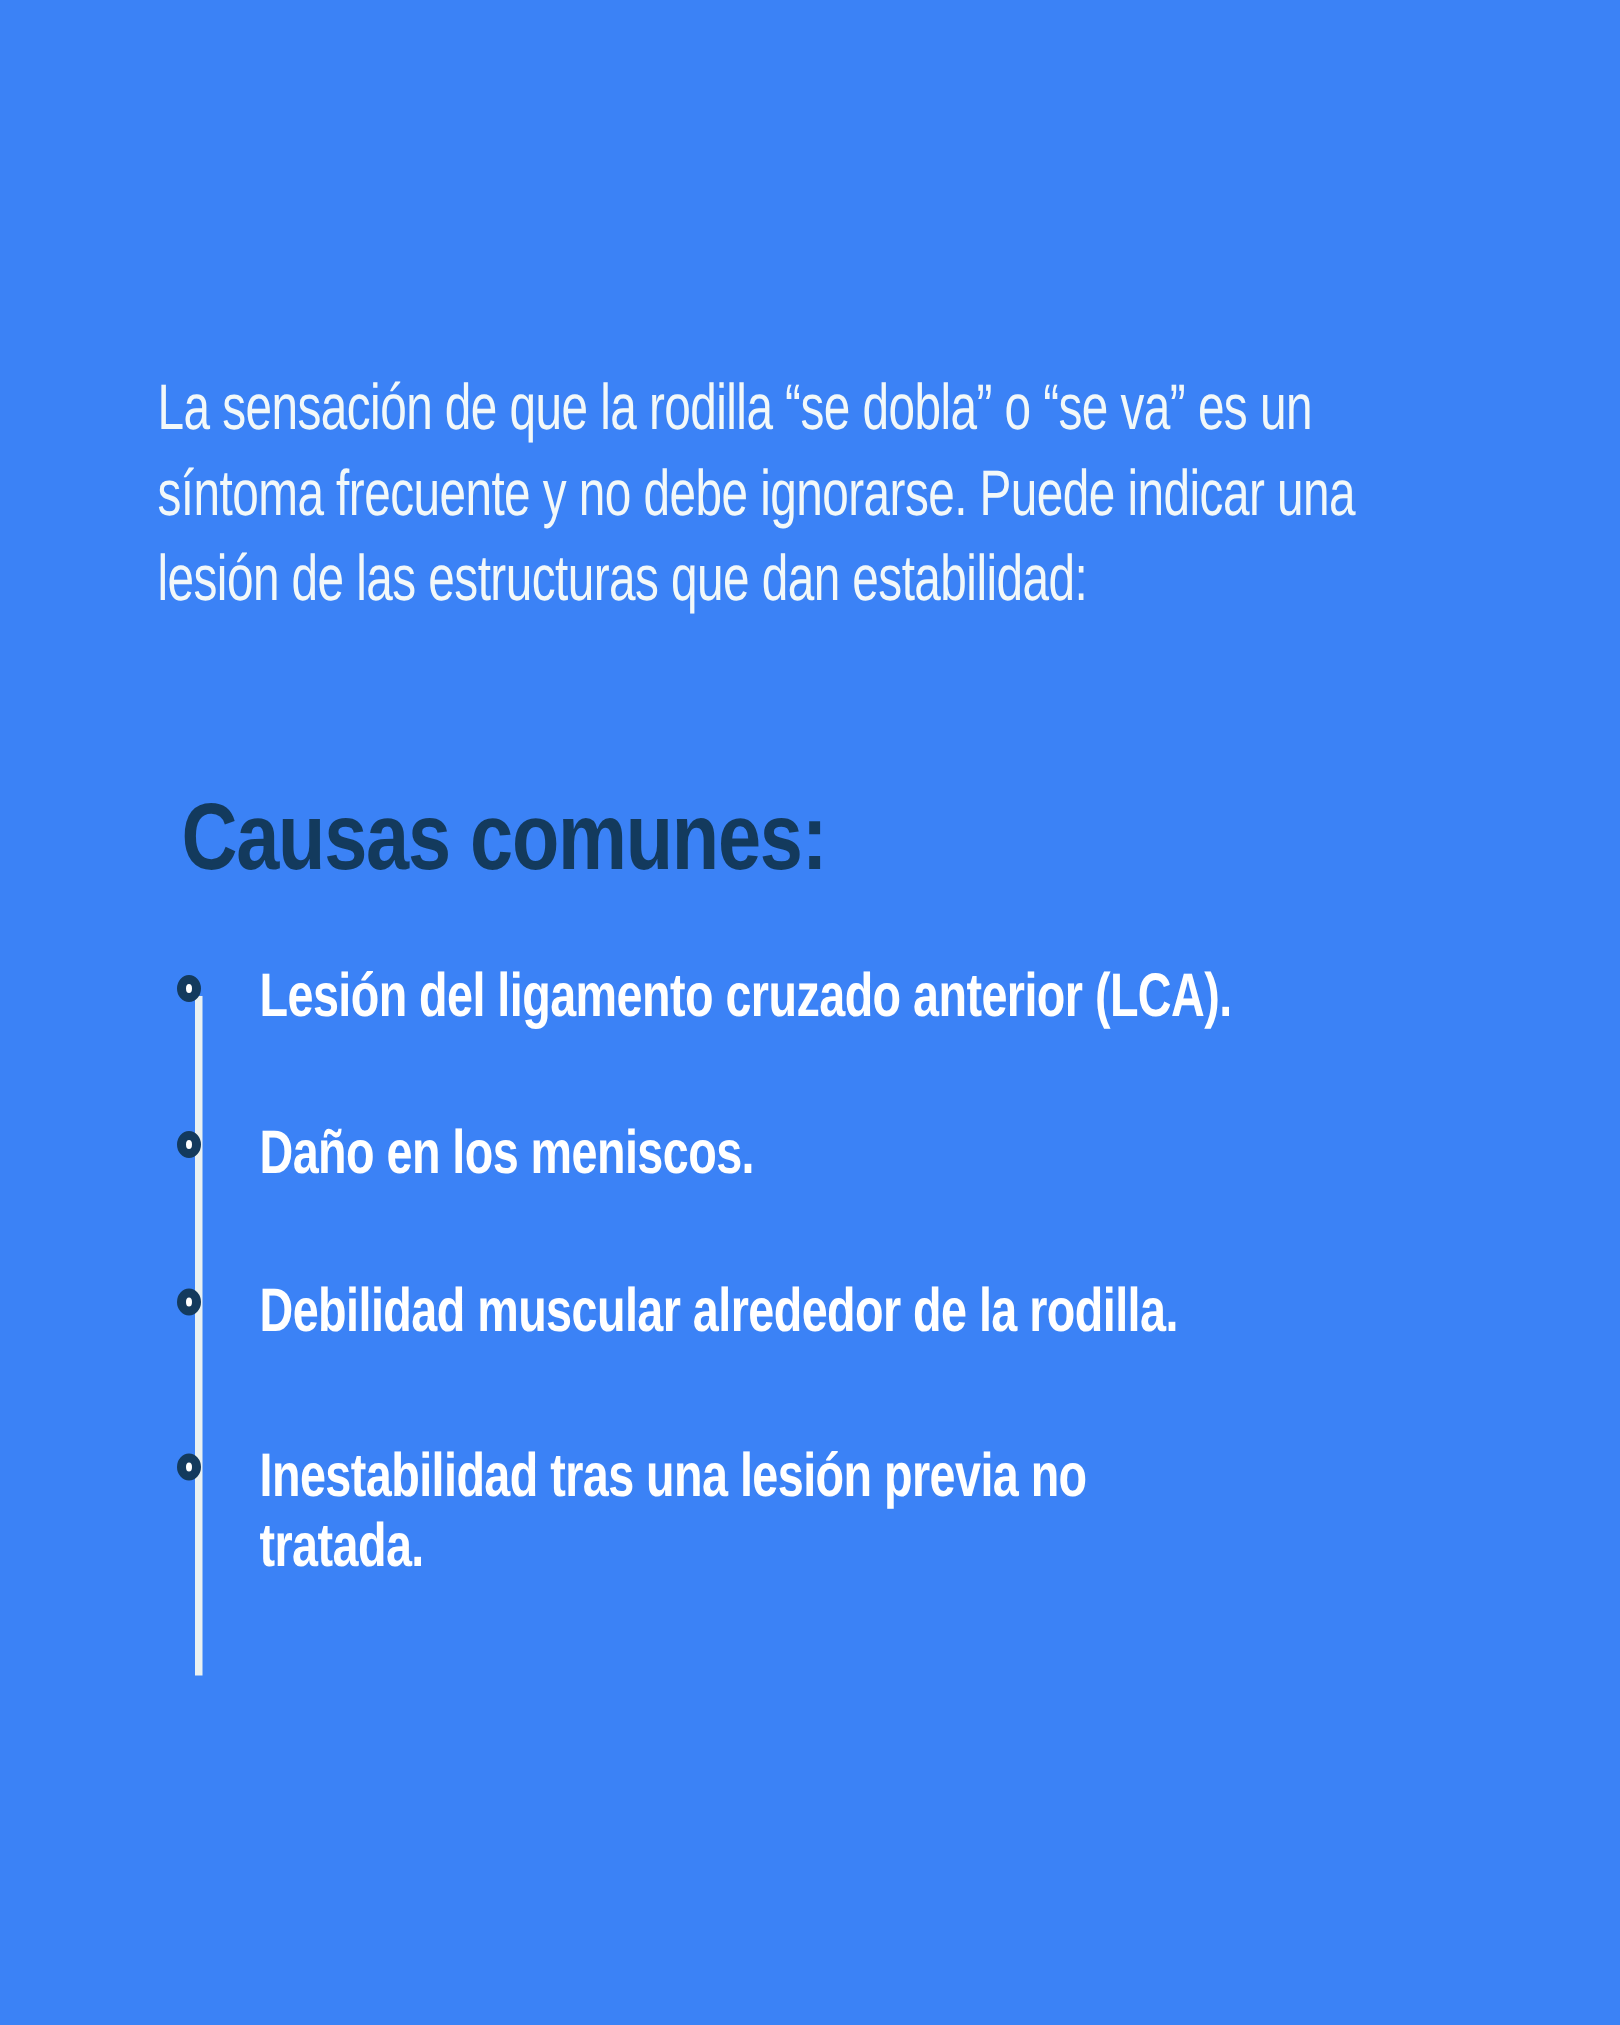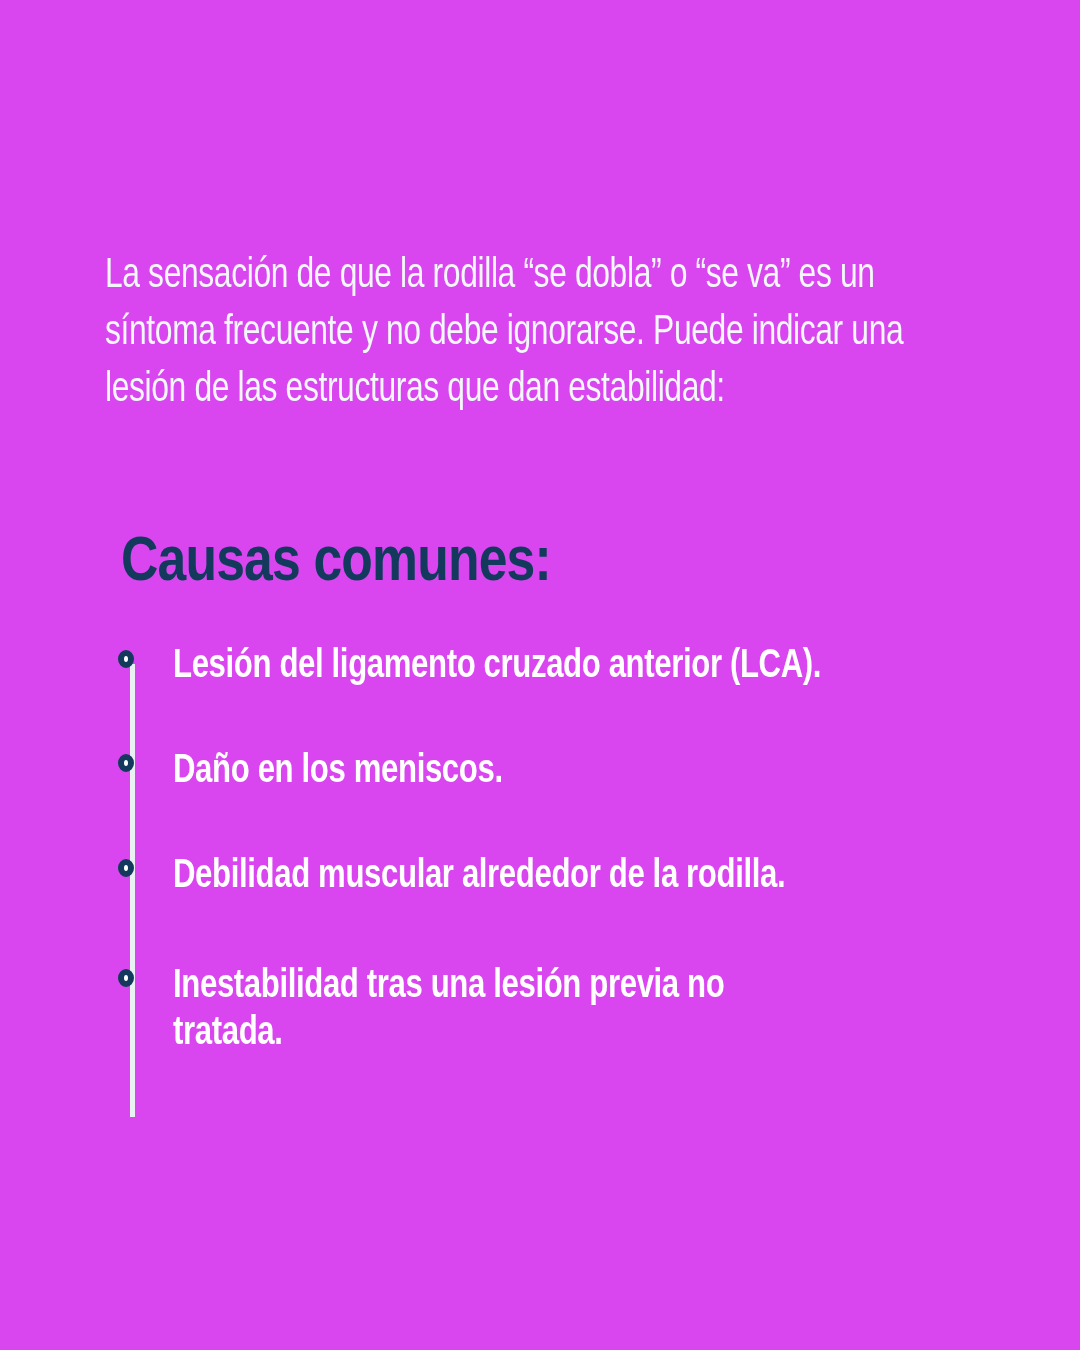--- a/index.html
+++ b/index.html
@@ -1,21 +1,21 @@
 <!DOCTYPE html>
 <html><head>
 <meta charset="utf-8">
 <style>
   * { margin: 0; padding: 0; box-sizing: border-box; }
   html, body { background: #0a5e72; }
   .canvas {
     position: relative;
     width: 1080px;
     height: 1350px;
-    background: #d946ef;
+    background: #3b82f6;
     overflow: hidden;
     font-family: "Liberation Sans", sans-serif;
   }
   
   .intro {
     position: absolute;
     left: 105px;
     top: 244px;
     width: 1200px;
     font-size: 43px;

